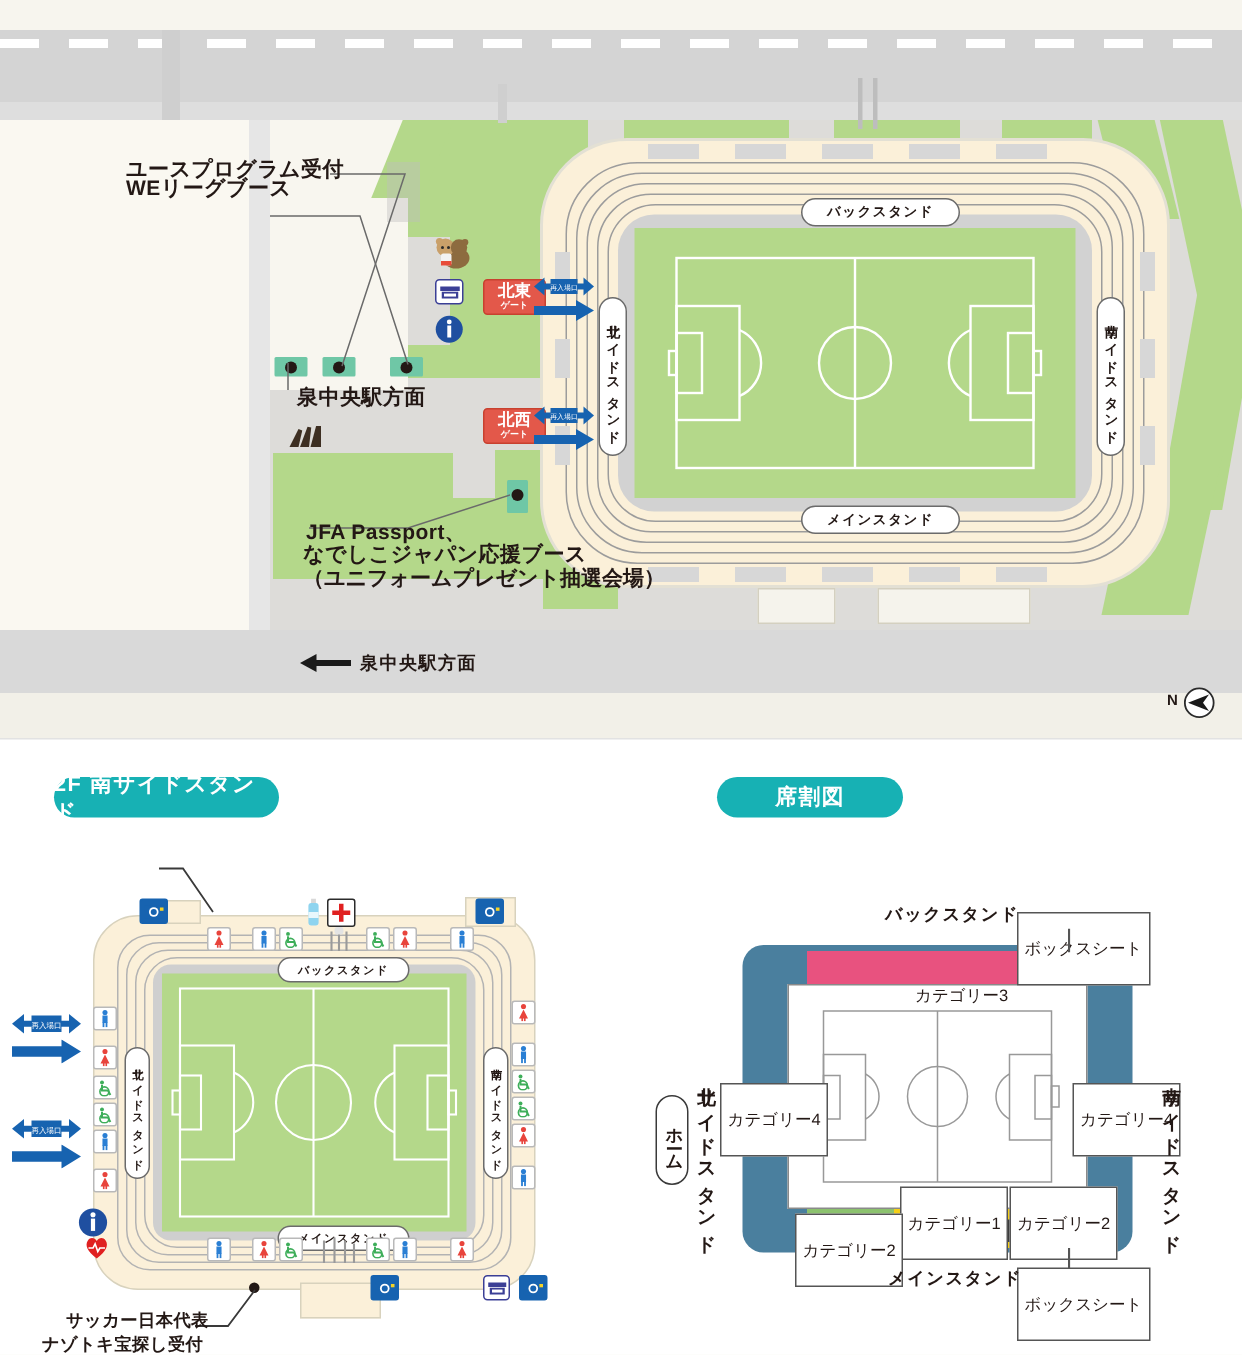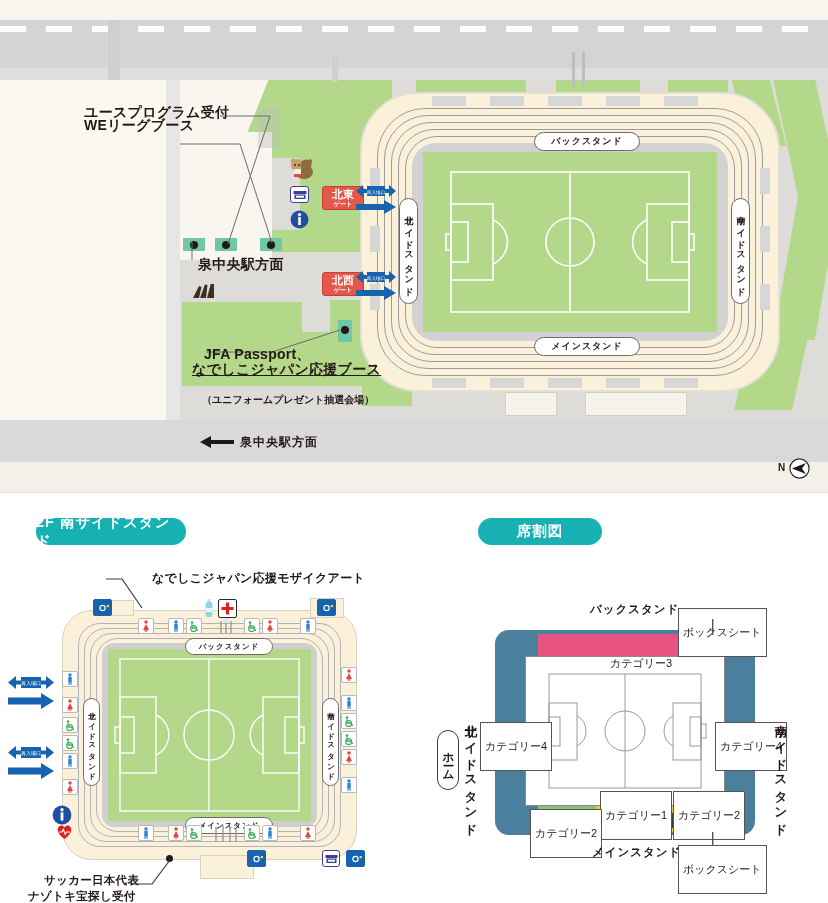--- a/index.html
+++ b/index.html
@@ -52,21 +52,21 @@
       font-size:9px;font-weight:bold;letter-spacing:1px;color:#231815;
       display:flex;align-items:center;justify-content:center;padding:1px 6px;white-space:nowrap;}
   .standlabel.vert{writing-mode:vertical-rl;letter-spacing:1.5px;padding:6px 1px;}
 
   .gatebox{background:#e3584a;color:#fff;border:1.5px solid #c8412f;border-radius:3px;
       text-align:center;line-height:1.05;padding:2px 3px;}
   .gatebox .g1{font-size:11px;font-weight:bold;display:block;letter-spacing:0px;}
   .gatebox .g2{font-size:6px;font-weight:bold;display:block;}
 
   .callout-txt{font-size:14px;font-weight:bold;color:#231815;white-space:nowrap;letter-spacing:0.3px;}
-  .callout-sub{font-size:10px;font-weight:bold;color:#231815;white-space:nowrap;margin-top:16px;}
+  .callout-sub{font-size:14px;font-weight:bold;color:#231815;white-space:nowrap;}
   .dot{width:8px;height:8px;border-radius:50%;background:#231815;}
   .boothbox{background:#6fc7a6;width:22px;height:13px;border-radius:1px;}
 
   .dirtxt{font-size:12px;font-weight:bold;letter-spacing:1px;}
 
   
   .badge{background:#17b1b4;color:#fff;border-radius:16px;
       font-size:14.5px;font-weight:bold;letter-spacing:1px;
       display:flex;align-items:center;justify-content:center;height:27px;}
 
@@ -261,21 +261,21 @@
     <polyline points="140,16 190,16 148,144" fill="none" stroke="#6a6a6a" stroke-width="1"></polyline>
     <polyline points="100,44 160,44 192,143" fill="none" stroke="#6a6a6a" stroke-width="1"></polyline>
     <polyline points="112,160 112,142" fill="none" stroke="#6a6a6a" stroke-width="1"></polyline>
     <polyline points="126,252 192,252 263,229" fill="none" stroke="#6a6a6a" stroke-width="1"></polyline>
   </svg>
 
   <div class="abs callout-txt" style="left:84px;top:104px;">ユースプログラム受付</div>
   <div class="abs callout-txt" style="left:84px;top:117px;">WEリーグブース</div>
   <div class="abs callout-txt" style="left:198px;top:256px;">泉中央駅方面</div>
   <div class="abs callout-txt" style="left:204px;top:346px;">JFA Passport、</div>
-  <div class="abs callout-txt" style="left:192px;top:361px;text-decoration:underline;">なでしこジャパン応援ブース</div>
+  <div class="abs callout-txt" style="left:202px;top:361px;">なでしこジャパン応援ブース</div>
   <div class="abs callout-sub" style="left:202px;top:377px;">（ユニフォームプレゼント抽選会場）</div>
 
   <svg class="abs" style="left:200px;top:436px;" width="34" height="12">
     <polygon points="0,6 11,0 11,12" fill="#1a1a1a"></polygon>
       <rect x="10" y="4" width="24" height="4" fill="#1a1a1a"></rect>
   </svg>
   <div class="abs dirtxt" style="left:240px;top:434px;">泉中央駅方面</div>
 
   <div class="abs" style="left:778px;top:462px;font-size:10px;font-weight:bold;">N</div>
   <svg class="abs" style="left:789px;top:458px;" width="21" height="21">
@@ -286,21 +286,20 @@
 <div class="abs divider"></div>
 
 <div class="abs badge" style="left:36px;top:518px;width:150px;">2F 南サイドスタンド</div>
 <div class="abs badge" style="left:478px;top:518px;width:124px;">席割図</div>
 
 <div class="abs" style="left:0;top:555px;width:420px;height:348px;">
 
   <svg class="abs" style="left:106px;top:20px;" width="60" height="34">
     <polyline points="0,4 16,4 36,33" fill="none" stroke="#3a3a3a" stroke-width="1.2"></polyline>
   </svg>
-  <div class="abs callout-txt" style="left:152px;top:15px;font-size:12px;">なでしこジャパン応援モザイクアート</div>
   <div class="abs dot" style="left:126px;top:50px;width:7px;height:7px;"></div>
 
   <div class="abs cc-outer" style="left:62px;top:55px;width:295px;height:250px;"></div>
   <div class="abs cc-ring" style="left:78px;top:68px;width:263px;height:224px;"></div>
   <div class="abs cc-ring" style="left:84px;top:73px;width:251px;height:214px;"></div>
   <div class="abs cc-ring" style="left:90px;top:78px;width:239px;height:204px;"></div>
   <div class="abs cc-ring" style="left:96px;top:83px;width:227px;height:194px;"></div>
   <div class="abs cc-inner" style="left:102px;top:88px;width:215px;height:184px;"></div>
   <div class="abs cc-pitch" style="left:108px;top:94px;width:203px;height:172px;"></div>
   <svg class="abs" style="left:108px;top:94px;" width="203" height="172">

